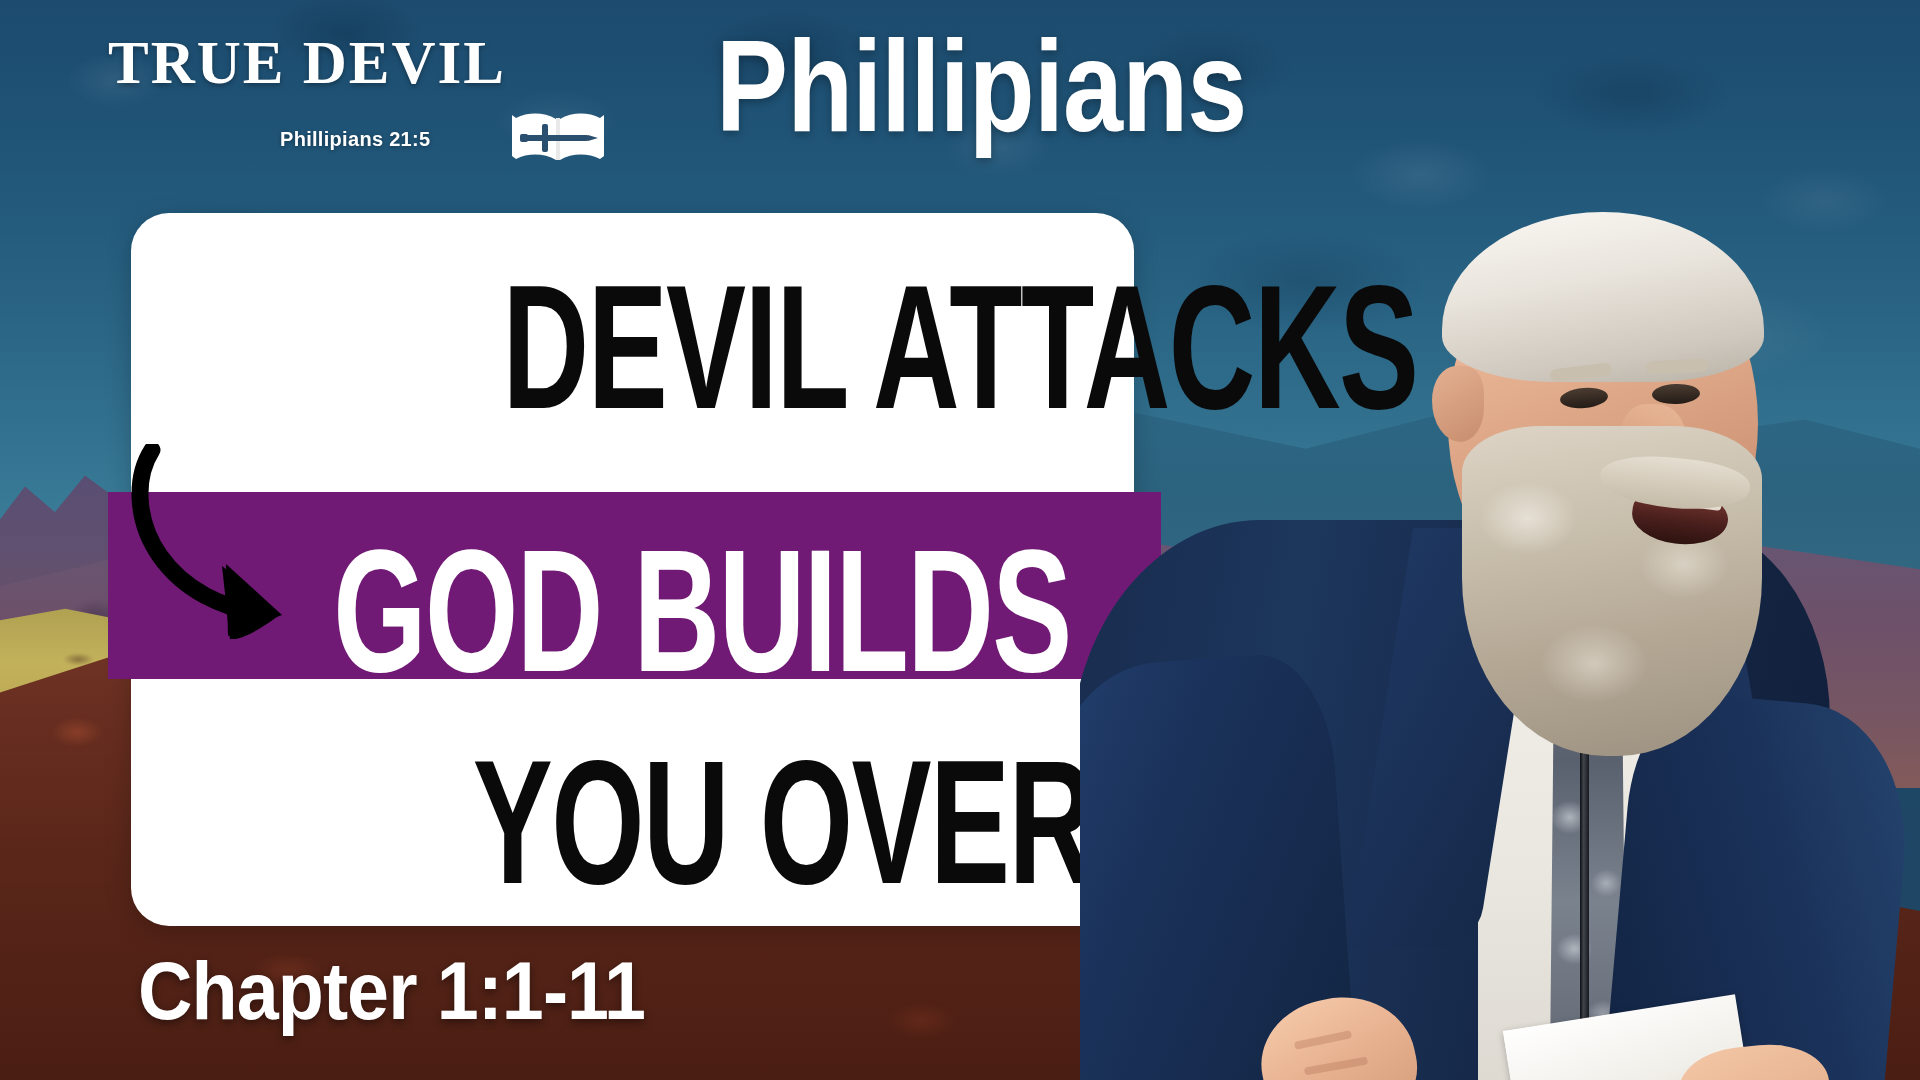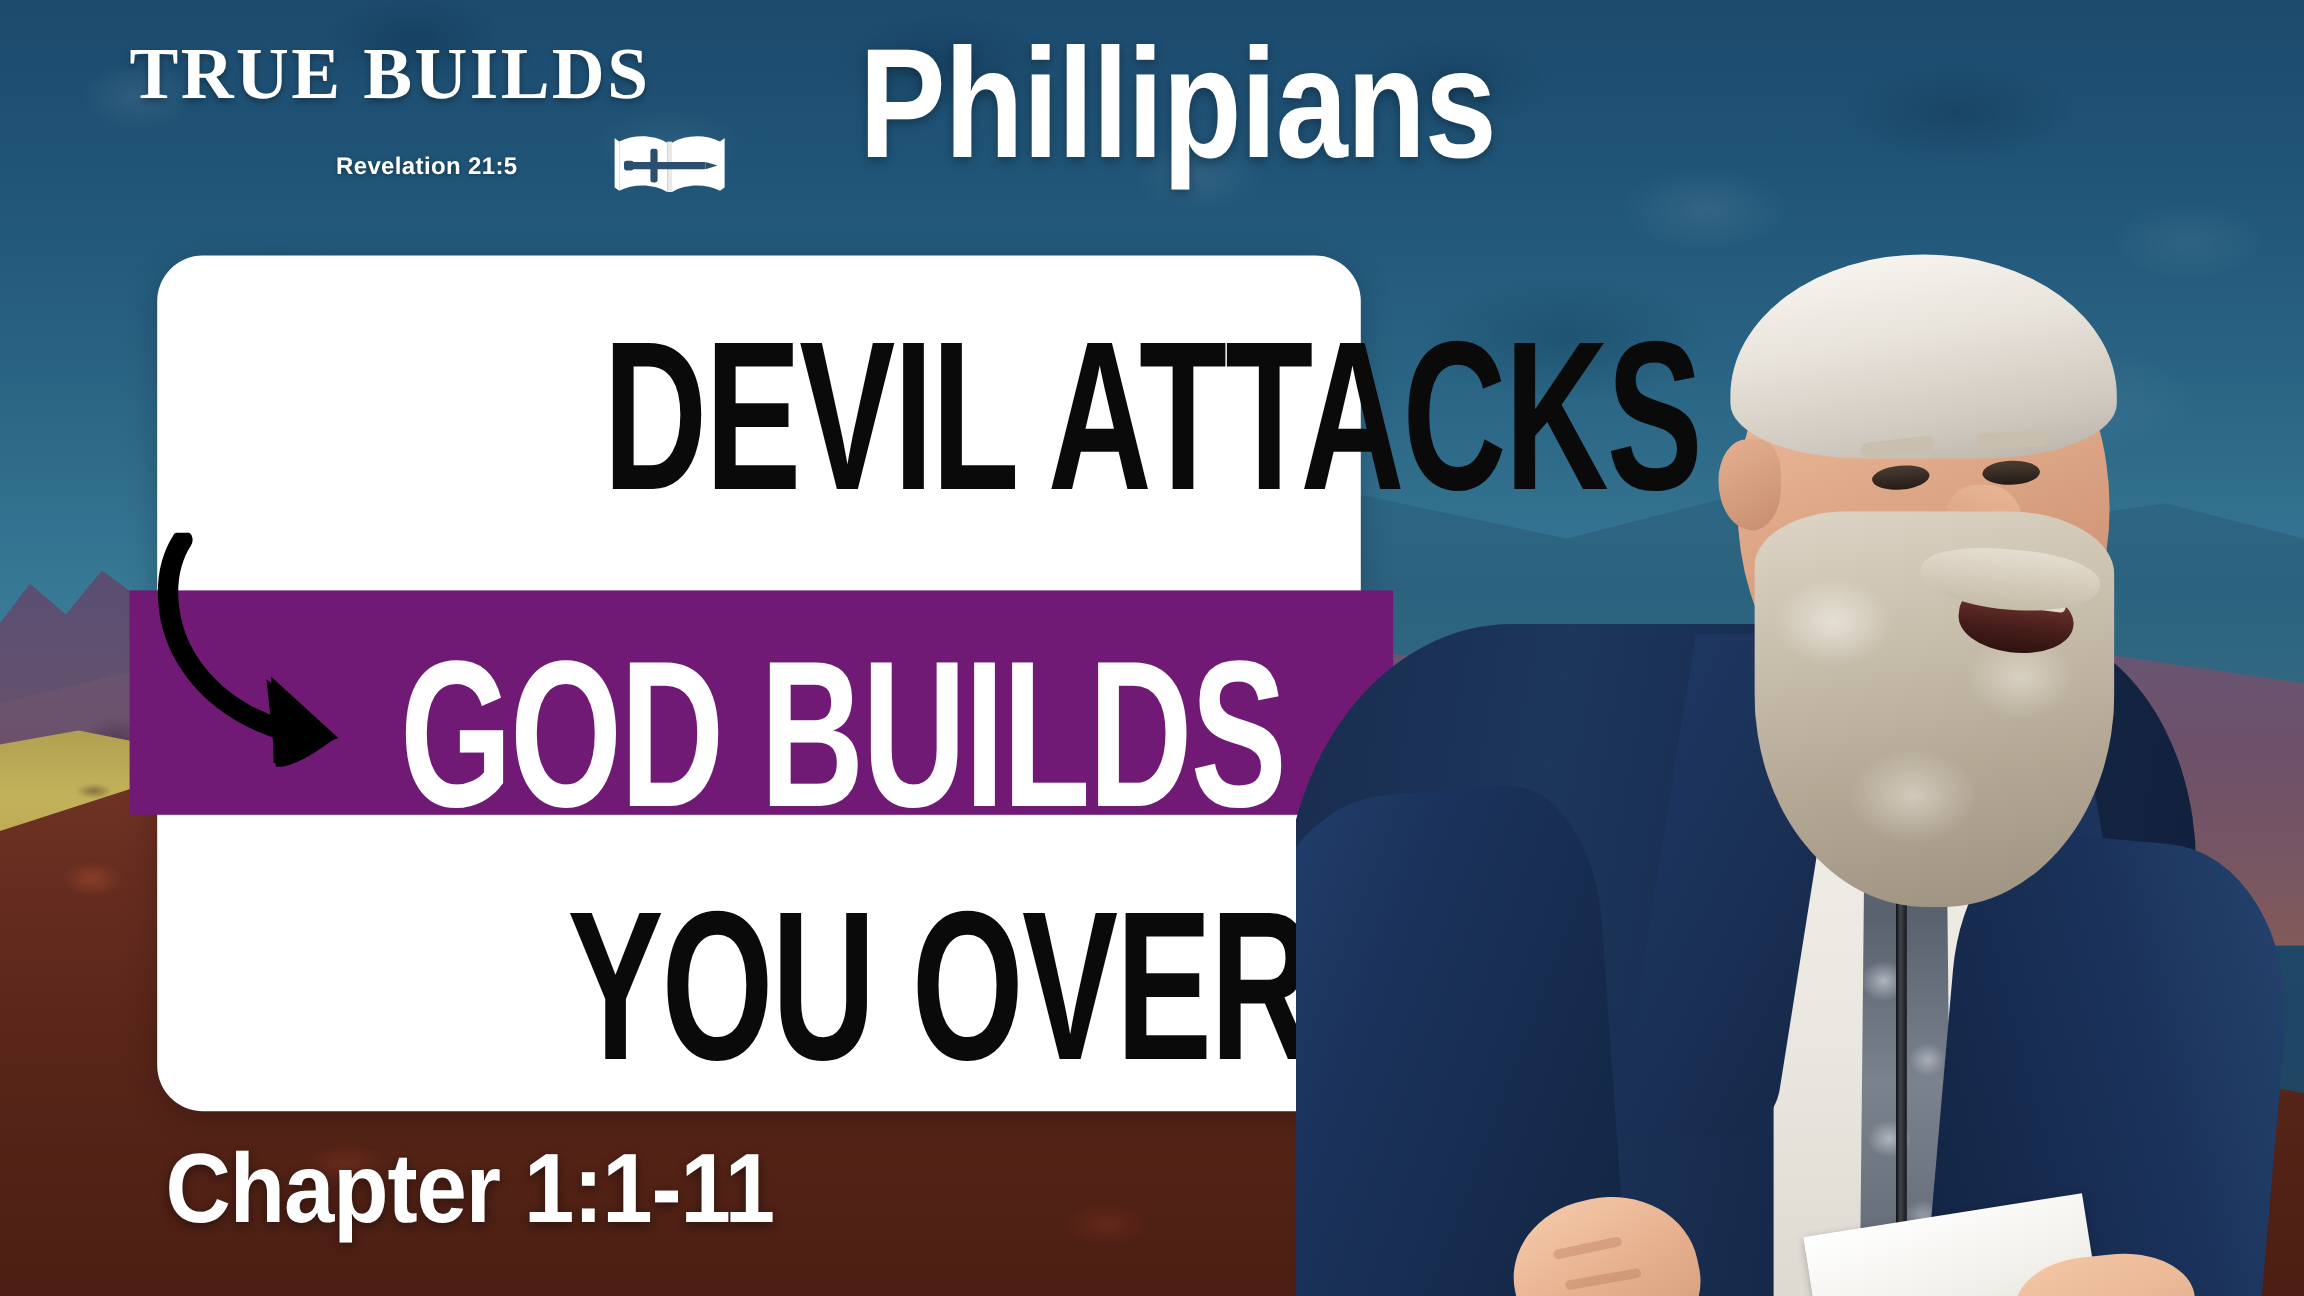--- a/index.html
+++ b/index.html
@@ -459,23 +459,23 @@
     <div class="bg-mauve"></div>
     <div class="bg-mauve-tex"></div>
     <div class="bg-field"></div>
     <div class="bg-field-tex"></div>
     <div class="bg-rust"></div>
     <div class="bg-rust-tex"></div>
     <div class="bg-grade"></div>
   </div>
 
   <div class="logo">
-    <div class="logo-line1">TRUE BUILDS</div>
+    <div class="logo-line1">TRUE DEVIL</div>
   </div>
-  <div class="logo-line3">Revelation 21:5</div>
+  <div class="logo-line3">Phillipians 21:5</div>
 
   <div class="logo-icon">
     <svg viewBox="0 0 92 62" width="92" height="62" aria-hidden="true">
 
       <path d="M4 12 C16 6 32 6 44 13 L44 54 C32 47 16 47 4 53 Z" fill="#ffffff"></path>
 
       <path d="M88 12 C76 6 60 6 48 13 L48 54 C60 47 76 47 88 53 Z" fill="#ffffff"></path>
 
       <rect x="44" y="12" width="4" height="42" fill="#e9e9e9"></rect>
 

